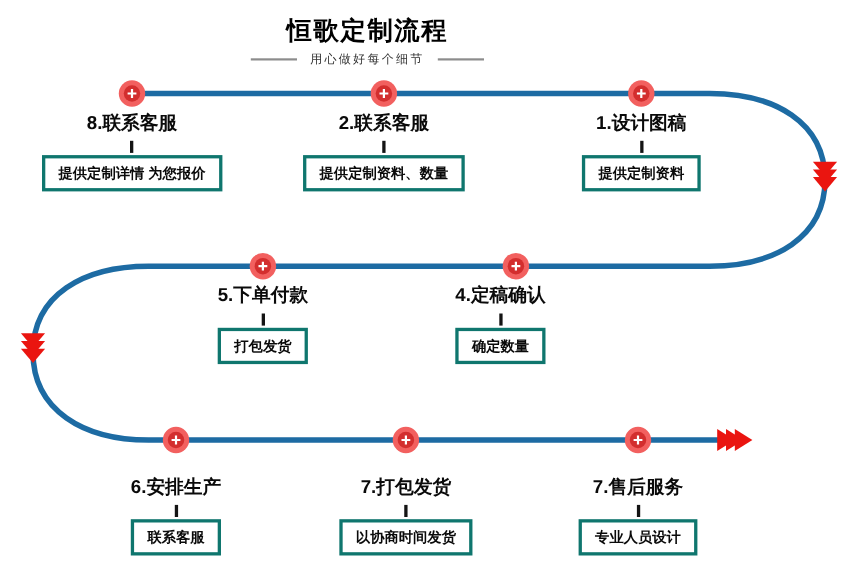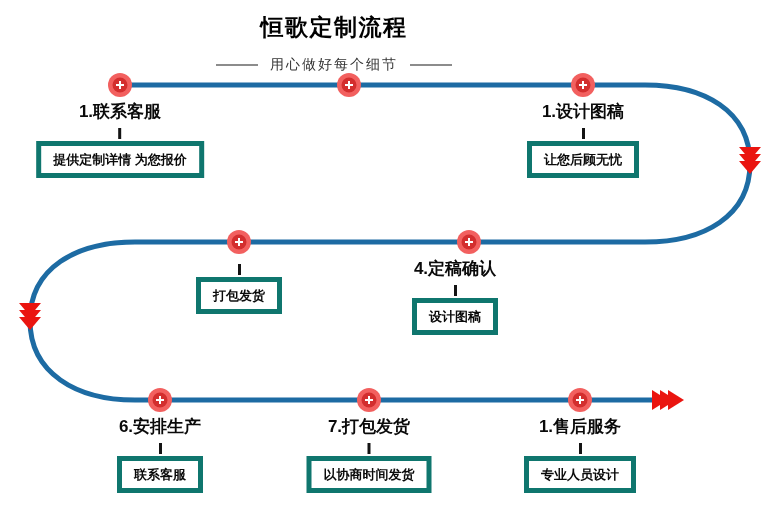--- a/index.html
+++ b/index.html
@@ -5,37 +5,37 @@
   html,body{margin:0;padding:0;background:#fff;}
   .stage{
     position:relative;width:780px;height:513px;background:#ffffff;
     font-family:"Liberation Sans","DejaVu Sans",sans-serif;overflow:hidden;
   }
   .hdr{position:absolute;top:14px;left:0;width:668px;text-align:center;}
   .title{
     margin:0;font-size:23px;font-weight:bold;color:#000;letter-spacing:1.5px;line-height:26px;
   }
   .subtitle{
-    margin-top:16px;font-size:14px;color:#333;letter-spacing:2px;
+    margin-top:6px;font-size:11px;color:#333;letter-spacing:2px;
     display:flex;align-items:center;justify-content:center;gap:12px;
   }
   .dash{display:inline-block;width:42px;height:2px;background:#8c8c8c;}
   svg.flow{position:absolute;left:0;top:0;}
   .step{
     position:absolute;transform:translateX(-50%);
     display:flex;flex-direction:column;align-items:center;white-space:nowrap;
   }
   .step .lbl{font-size:17px;font-weight:bold;color:#0a0a0a;line-height:21px;}
   .step .tick{width:3px;height:11px;background:#141414;margin-top:6px;}
   .step .box{
-    margin-top:2px;border:5px solid #0f766e;background:#fff;
+    margin-top:2px;border:3px solid #0f766e;background:#fff;
     padding:5px 12px;font-size:13px;font-weight:600;color:#0a0a0a;line-height:17px;
   }
   
-  .r1{top:101px;} .r2{top:258px;} .r3{top:416px;}
+  .r1{top:101px;} .r2{top:258px;} .r3{top:432px;}
 </style>
 </head>
 <body>
 
 <div class="stage">
 
   <div class="hdr">
     <h1 class="title">恒歌定制流程</h1>
     <div class="subtitle">
       <span class="dash"></span>
@@ -108,49 +108,55 @@
       <path d="M-4 0 H4 M0 -4 V4" stroke="#ffffff" stroke-width="2"></path>
     </g>
     <g transform="translate(580,400)">
       <circle r="12" fill="#f2605f"></circle>
         <circle r="7.5" fill="#d32e2e"></circle>
       <path d="M-4 0 H4 M0 -4 V4" stroke="#ffffff" stroke-width="2"></path>
     </g>
   </svg>
 
   <div class="step r1" style="left:120px">
-    <div class="lbl">1.联系客服</div>
+    <div class="lbl">8.联系客服</div>
     <div class="tick"></div>
     <div class="box">提供定制详情 为您报价</div>
+  </div>
+  <div class="step r1" style="left:349px">
+    <div class="lbl">2.联系客服</div>
+    <div class="tick"></div>
+    <div class="box">提供定制资料、数量</div>
   </div>
   <div class="step r1" style="left:583px">
     <div class="lbl">1.设计图稿</div>
     <div class="tick"></div>
-    <div class="box">让您后顾无忧</div>
+    <div class="box">提供定制资料</div>
   </div>
 
   <div class="step r2" style="left:455px">
     <div class="lbl">4.定稿确认</div>
     <div class="tick"></div>
-    <div class="box">设计图稿</div>
+    <div class="box">确定数量</div>
   </div>
   <div class="step r2" style="left:239px">
+    <div class="lbl">5.下单付款</div>
     <div class="tick"></div>
     <div class="box">打包发货</div>
   </div>
 
   <div class="step r3" style="left:160px">
     <div class="lbl">6.安排生产</div>
     <div class="tick"></div>
     <div class="box">联系客服</div>
   </div>
   <div class="step r3" style="left:369px">
     <div class="lbl">7.打包发货</div>
     <div class="tick"></div>
     <div class="box">以协商时间发货</div>
   </div>
   <div class="step r3" style="left:580px">
-    <div class="lbl">1.售后服务</div>
+    <div class="lbl">7.售后服务</div>
     <div class="tick"></div>
     <div class="box">专业人员设计</div>
   </div>
 
 </div>
 
 </body></html>

